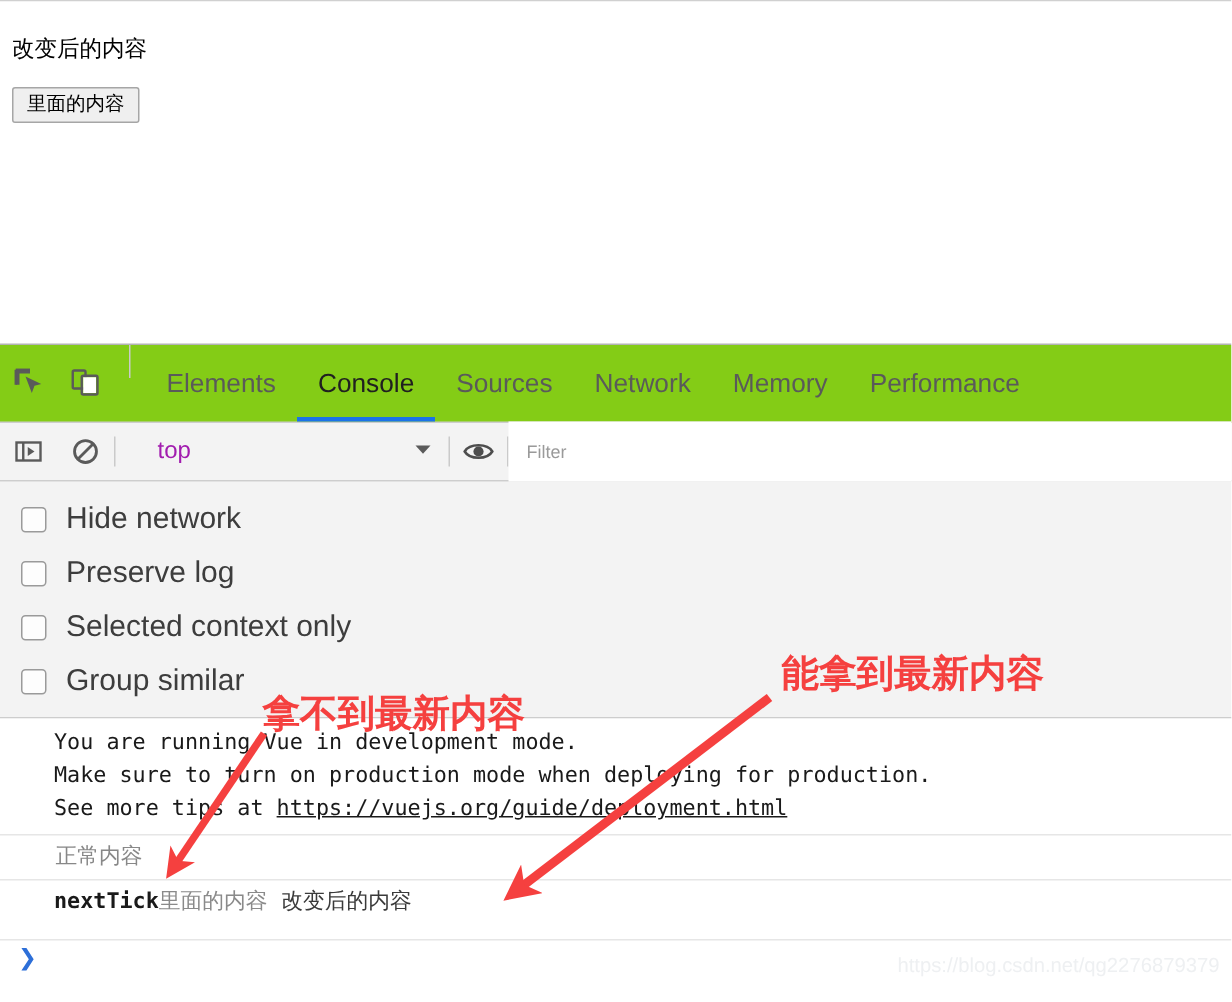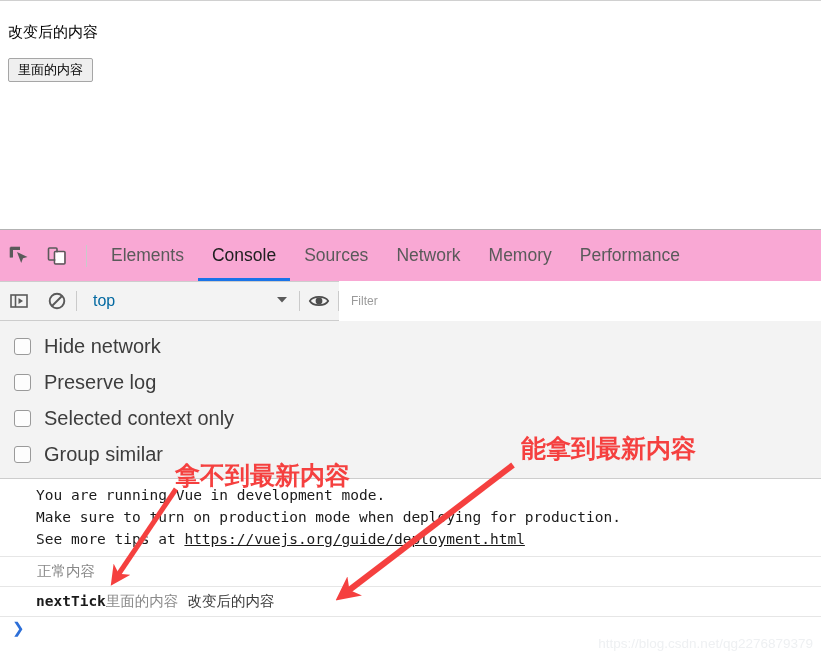--- a/index.html
+++ b/index.html
@@ -60,24 +60,24 @@
     width: 821px;
     height: 439px;
     background: #ffffff;
     border-top: 1px solid #b3b3b3;
     box-sizing: border-box;
   }
 
   
   #tab-strip {
     height: 52px;
-    background: #f9a8d4;
+    background: #84cc16;
     border-bottom: 1px solid #cdcdcd;
     display: flex;
-    align-items: center;
+    align-items: flex-start;
     box-sizing: border-box;
     position: relative;
   }
   .tb-icon-btn {
     width: 38px;
     height: 50px;
     display: flex;
     align-items: center;
     justify-content: center;
     cursor: default;
@@ -131,21 +131,22 @@
     align-items: center;
     justify-content: space-between;
     width: 222px;
     height: 38px;
     padding: 0 10px 0 16px;
     box-sizing: border-box;
     cursor: default;
   }
   #context-select-label {
     font-size: 16px;
-    color: #0369a1;
+    color: #a21caf;
+    margin-left: 12px;
   }
   #filter-input {
     flex: 1;
     height: 38px;
     background: #ffffff;
     border: none;
     outline: none;
     font-size: 12px;
     color: #9a9a9a;
     padding-left: 12px;
@@ -205,21 +206,21 @@
     font-family: "DejaVu Sans", "Liberation Sans", sans-serif;
   }
   #msg-normal-row {
     color: #888888;
     padding-top: 3px;
     padding-bottom: 4px;
     padding-left: 37px;
   }
   #msg-nexttick-row {
     padding-top: 3px;
-    padding-bottom: 4px;
+    padding-bottom: 14px;
   }
   .mono-strong { color: #1a1a1a; font-weight: bold; }
   .gray-cjk { color: #8a8a8a; }
   .dark-cjk { color: #3a3a3a; }
 
   #console-prompt {
     display: flex;
     align-items: flex-start;
     height: 24px;
     padding: 2px 0 0 12px;

